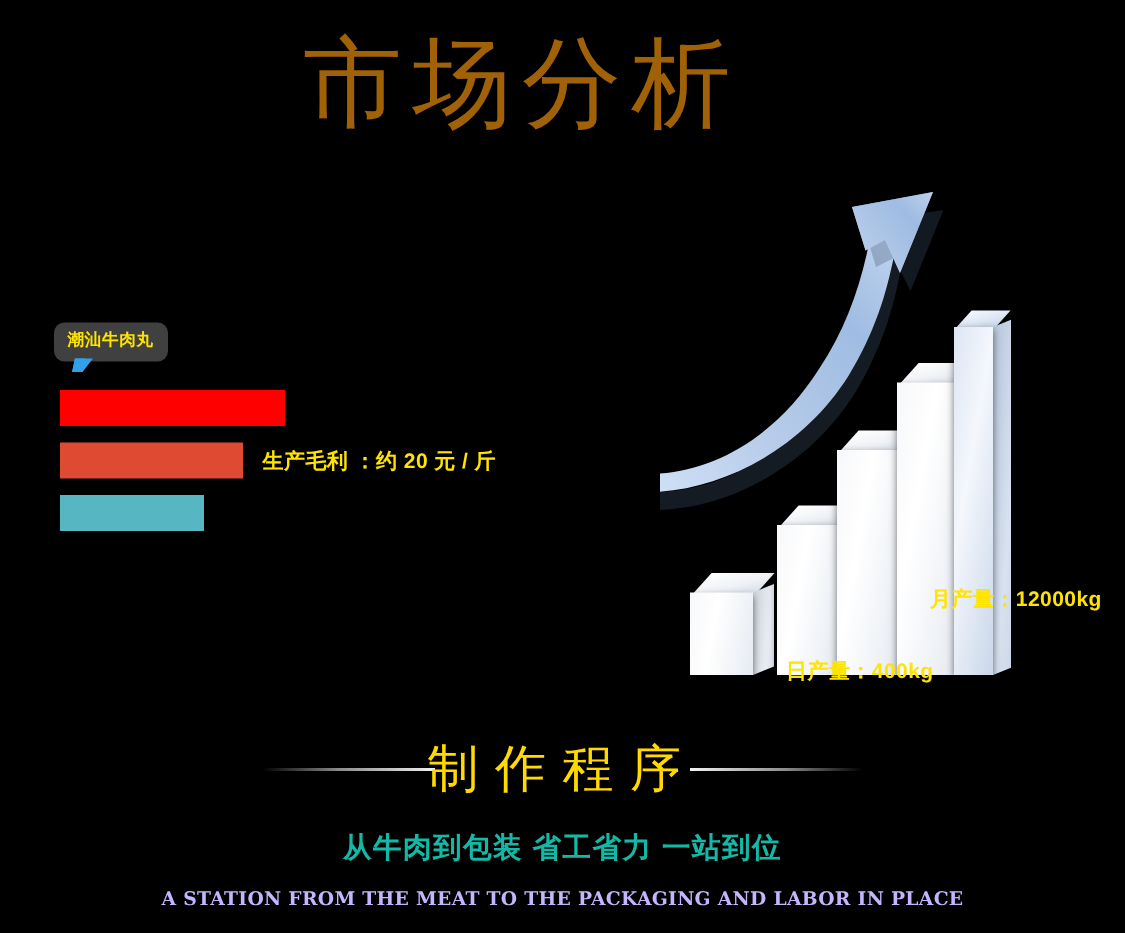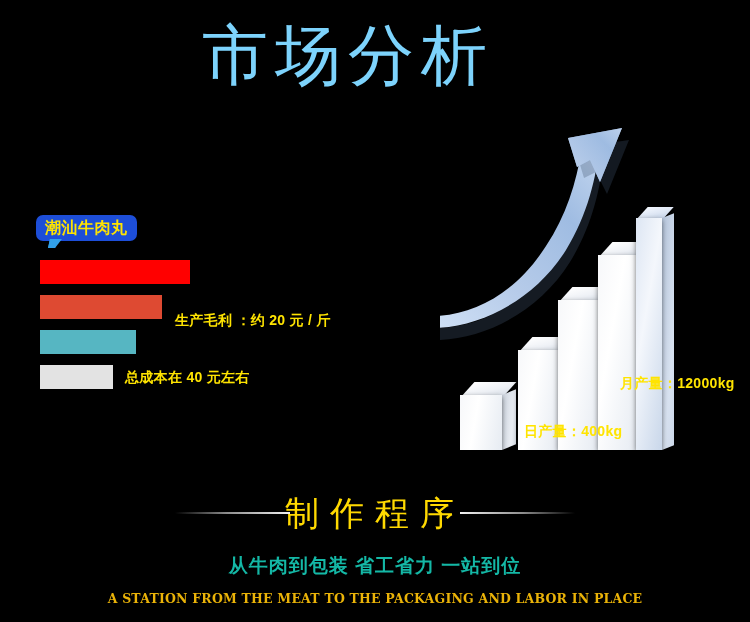--- a/index.html
+++ b/index.html
@@ -18,41 +18,41 @@
     overflow: hidden;
   }
 
   
   .main-title {
     position: absolute;
     left: 0;
     top: 16px;
     width: 696px;
     text-align: center;
-    color: #7dd3fc;
+    color: #a16207;
     font-size: 66px;
     letter-spacing: 7px;
     line-height: 80px;
     font-weight: 400;
     font-family: "DejaVu Sans", "Liberation Sans", sans-serif;
     white-space: nowrap;
   }
 
   
   .badge-wrap {
     position: absolute;
     left: 36px;
     top: 215px;
   }
   .badge {
     position: relative;
     display: inline-block;
-    background: #1d4ed8;
+    background: #404040;
     color: #ffe400;
-    font-size: 16px;
+    font-size: 11px;
     font-weight: bold;
     padding: 3px 9px 4px 9px;
     border-radius: 7px;
     letter-spacing: 0.5px;
     line-height: 19px;
     white-space: nowrap;
   }
   .badge-tail {
     position: absolute;
     left: 13px;
@@ -148,20 +148,21 @@
     pointer-events: none;
   }
 
   .col-note {
     position: absolute;
     color: #ffe400;
     font-size: 14px;
     font-weight: bold;
     white-space: nowrap;
     letter-spacing: 0.3px;
+    margin-top: 16px;
   }
 
   
   .divider-title {
     position: absolute;
     left: 0;
     top: 489px;
     width: 690px;
     height: 48px;
   }
@@ -205,21 +206,21 @@
     letter-spacing: 1px;
     line-height: 26px;
     white-space: nowrap;
   }
   .tagline-en {
     position: absolute;
     left: 0;
     top: 589px;
     width: 750px;
     text-align: center;
-    color: #eab308;
+    color: #c4b5fd;
     font-size: 12.5px;
     font-weight: bold;
     letter-spacing: 0.2px;
     line-height: 20px;
     font-family: "DejaVu Serif", "Liberation Serif", serif;
     white-space: nowrap;
   }
 </style>
 </head>
 <body>
@@ -234,31 +235,27 @@
   </div>
 
   <div class="hbars">
 
     <div class="hbar-row">
       <div class="hbar" style="width:150px;background:#ff0000;"></div>
     </div>
 
     <div class="hbar-row">
       <div class="hbar" style="width:122px;background:#de4a32;"></div>
-      <div class="hbar-label" style="left:135px;margin-top:13px;">生产毛利 ：约 20 元 / 斤</div>
+      <div class="hbar-label" style="left:135px;">生产毛利 ：约 20 元 / 斤</div>
     </div>
 
     <div class="hbar-row">
       <div class="hbar" style="width:96px;background:#56b6c2;"></div>
     </div>
 
-    <div class="hbar-row">
-      <div class="hbar" style="width:73px;background:#e3e3e3;"></div>
-      <div class="hbar-label" style="left:85px;">总成本在 40 元左右</div>
-    </div>
 
   </div>
 
   <div class="col-chart">
 
     <svg class="arrow-svg" viewBox="0 0 310 340">
       <defs>
         <linearGradient id="argrad" x1="0" y1="1" x2="1" y2="0">
           <stop offset="0%" stop-color="#cfe0f5"></stop>
           <stop offset="35%" stop-color="#b6cbe9"></stop>

